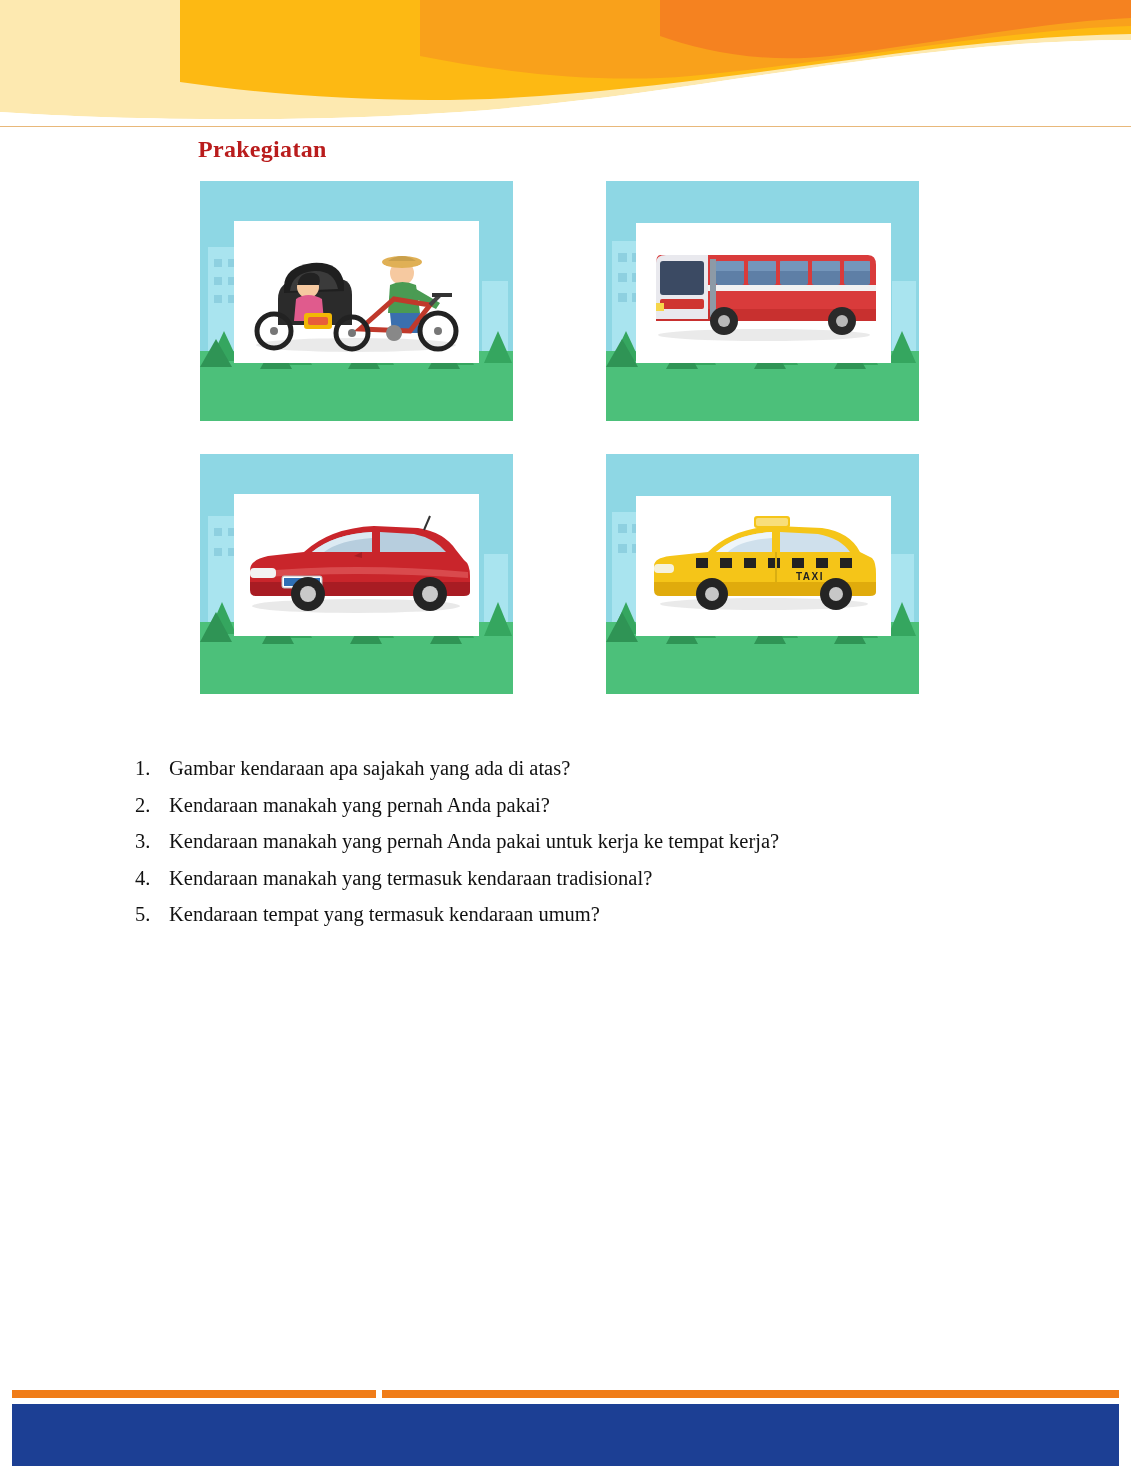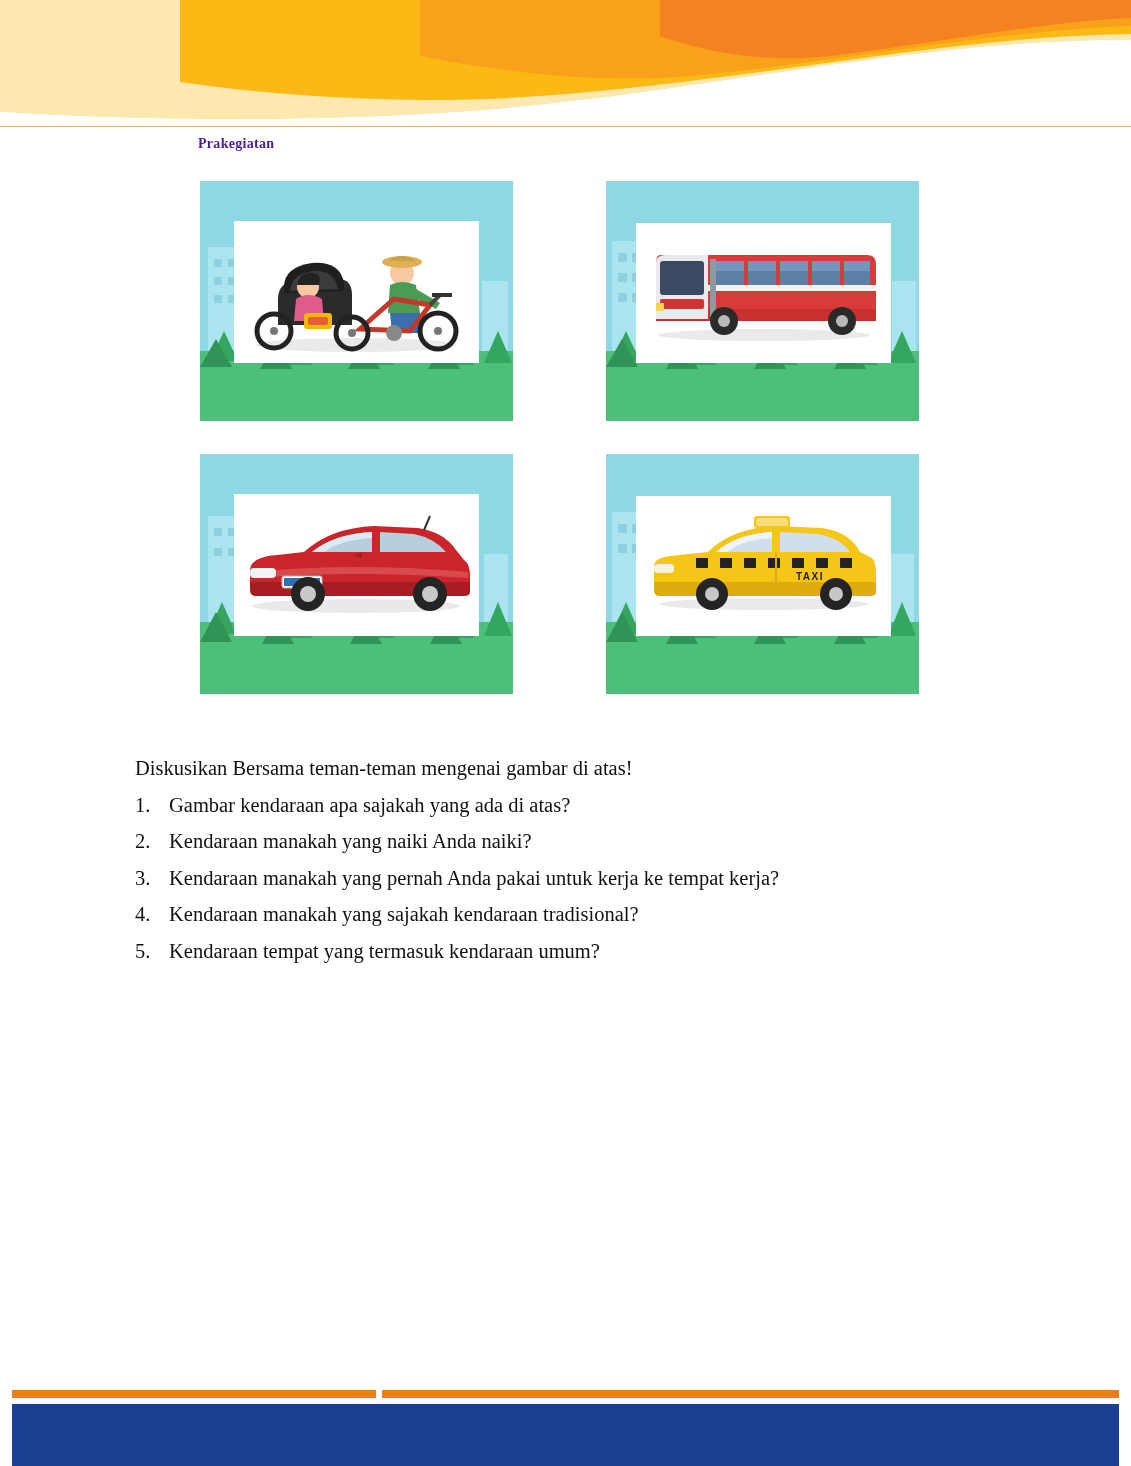--- a/index.html
+++ b/index.html
@@ -41,22 +41,22 @@
     left: 0;
     width: 1131px;
   }
 
   .section-title {
     position: absolute;
     left: 198px;
     top: 8px;
     font-family: "Liberation Serif", serif;
     font-weight: bold;
-    font-size: 14px;
-    color: #4c1d95;
+    font-size: 24px;
+    color: #b91c1c;
     letter-spacing: 0.3px;
   }
 
   
   .image-grid {
     position: absolute;
     left: 200px;
     top: 53px;
     width: 730px;
   }
@@ -465,37 +465,36 @@
           <circle cx="200" cy="98" r="7" fill="#c7c7c7"></circle>
 
           <rect x="18" y="68" width="20" height="9" rx="4" fill="#f6f2dc"></rect>
         </svg>
       </div>
     </div>
 
   </div>
 
   <div class="discuss">
-    <p class="discuss-lead">Diskusikan Bersama teman-teman mengenai gambar di atas!</p>
     <ol class="q-list">
       <li class="q-item">
         <span class="q-num">1.</span>
         <span class="q-text">Gambar kendaraan apa sajakah yang ada di atas?</span>
       </li>
       <li class="q-item">
         <span class="q-num">2.</span>
-        <span class="q-text">Kendaraan manakah yang naiki Anda naiki?</span>
+        <span class="q-text">Kendaraan manakah yang pernah Anda pakai?</span>
       </li>
       <li class="q-item">
         <span class="q-num">3.</span>
         <span class="q-text">Kendaraan manakah yang pernah Anda pakai untuk kerja ke tempat kerja?</span>
       </li>
       <li class="q-item">
         <span class="q-num">4.</span>
-        <span class="q-text">Kendaraan manakah yang sajakah kendaraan tradisional?</span>
+        <span class="q-text">Kendaraan manakah yang termasuk kendaraan tradisional?</span>
       </li>
       <li class="q-item">
         <span class="q-num">5.</span>
         <span class="q-text">Kendaraan tempat yang termasuk kendaraan umum?</span>
       </li>
     </ol>
   </div>
 
   <div class="page-number">2</div>
 

